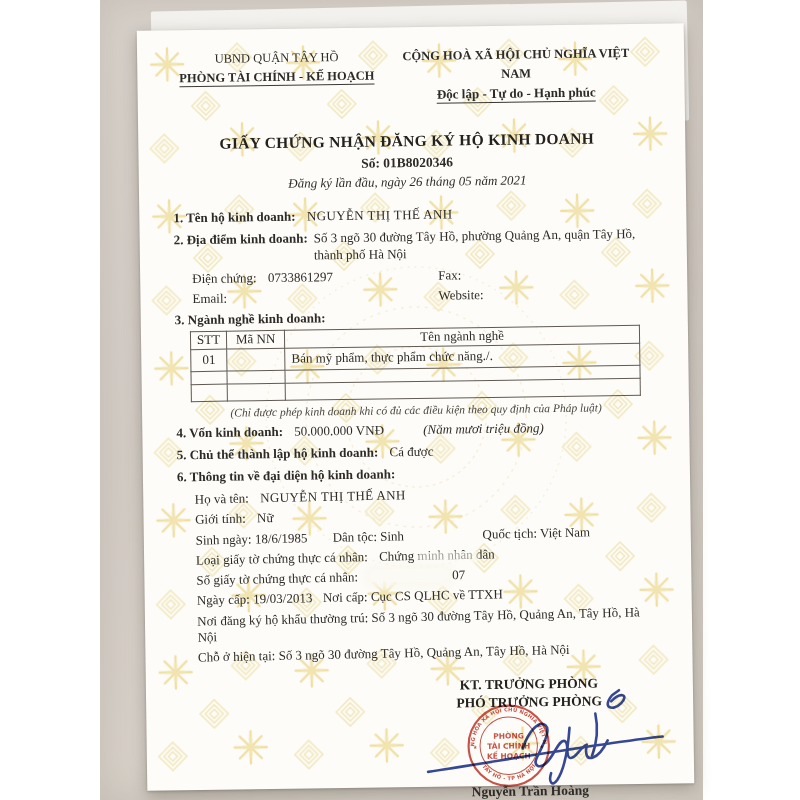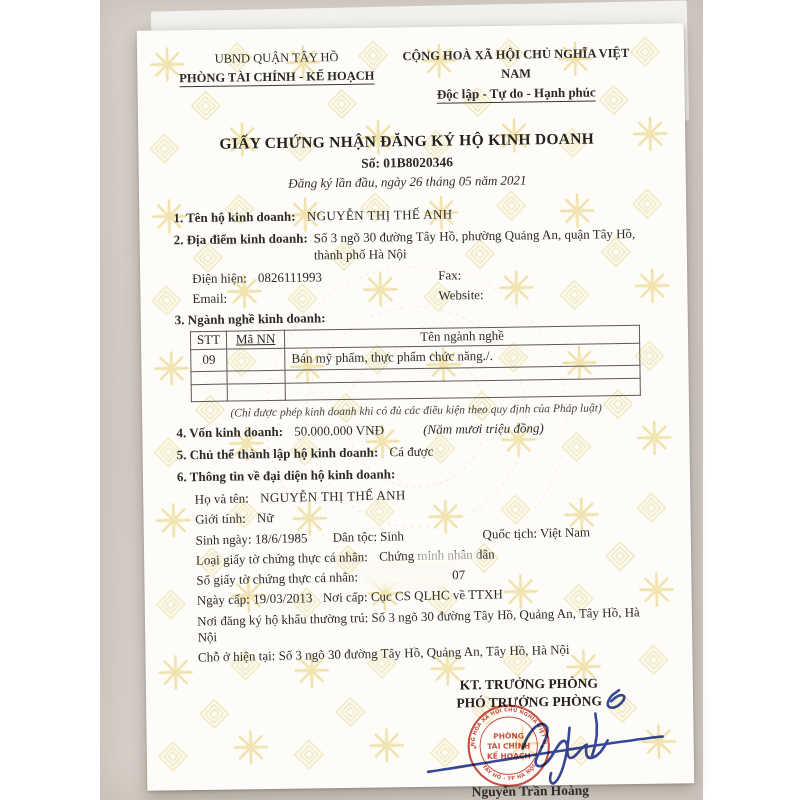--- a/index.html
+++ b/index.html
@@ -130,43 +130,43 @@
           <span class="inline-gap caps">NGUYỄN THỊ THẾ ANH</span>
         </div>
 
         <div class="item row2">
           <span class="lbl">2. Địa điểm kinh doanh:</span>
           <span class="val">Số 3 ngõ 30 đường Tây Hồ, phường Quảng An, quận Tây Hồ, thành phố Hà Nội</span>
         </div>
 
         <div class="contact" style="margin-top:5px;">
           <div class="c-left">
-            <span>Điện hiện:</span>
-            <span class="inline-gap">0826111993</span>
+            <span>Điện chứng:</span>
+            <span class="inline-gap">0733861297</span>
           </div>
           <div class="c-right">Fax:</div>
         </div>
         <div class="contact">
           <div class="c-left">Email:</div>
           <div class="c-right">Website:</div>
         </div>
 
         <div class="item" style="margin-top:4px;">
           <span class="lbl">3. Ngành nghề kinh doanh:</span>
         </div>
 
         <table class="industry">
           <tbody>
               <tr>
             <th style="width:32px;border-radius:9px;">STT</th>
-            <th style="width:58px;text-decoration:underline;">Mã NN</th>
+            <th style="width:58px;">Mã NN</th>
             <th>Tên ngành nghề</th>
           </tr>
           <tr class="r1">
-            <td class="c">09</td>
+            <td class="c">01</td>
             <td class="c"></td>
             <td>Bán mỹ phẩm, thực phẩm chức năng./.</td>
           </tr>
           <tr class="r2">
             <td></td>
             <td></td>
             <td></td>
           </tr>
           <tr class="r3">
             <td></td>

